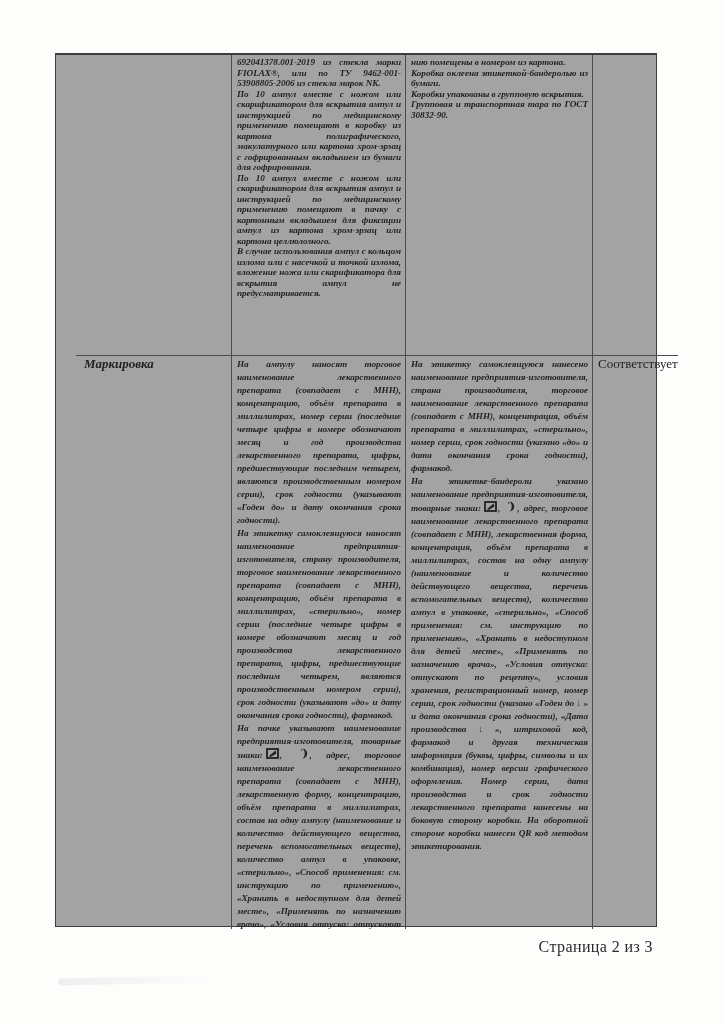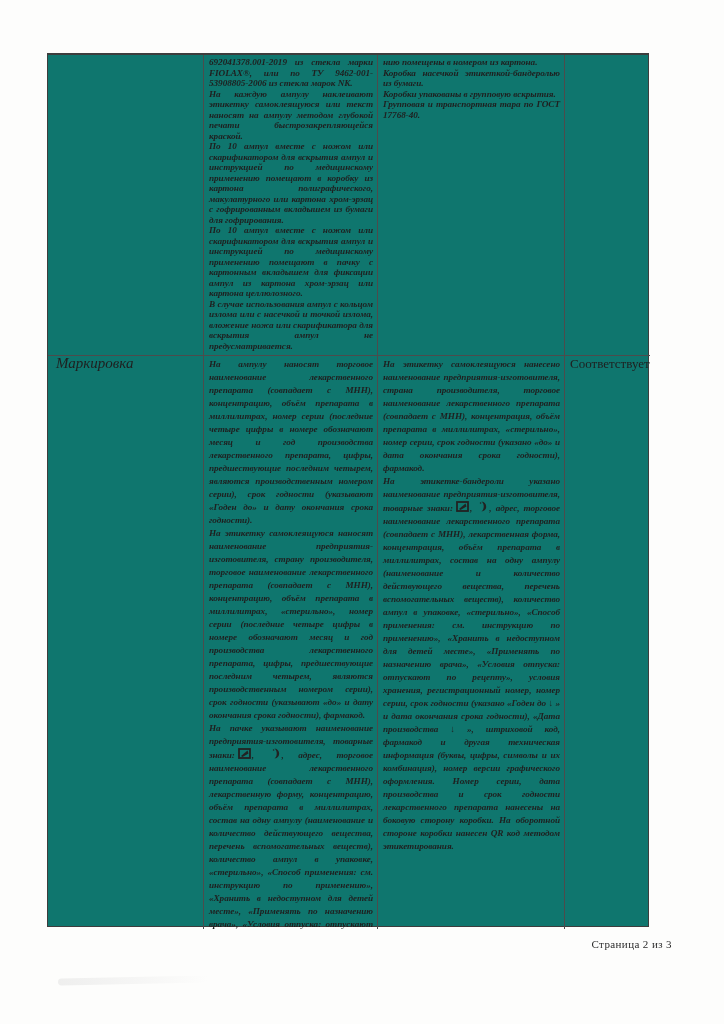--- a/index.html
+++ b/index.html
@@ -6,29 +6,30 @@
   body{background:#ffffff;}
   .page{
     position:relative;
     width:724px;height:1024px;
     background:#fdfdfc;
     font-family:"Liberation Serif", serif;
     color:#1f1f1f;
     overflow:hidden;
   }
   .doc-table{
-    position:absolute;left:47px;top:53px;
+    position:absolute;left:55px;top:53px;
     width:602px;height:874px;
     display:grid;
     grid-template-columns:156px 174px 187px 85px;
     grid-template-rows:301px 573px;
     border:1.3px solid #3d3d3d;
     border-top-width:2.2px;
     box-sizing:border-box;
-    background:#0f766e;
+    background:#a3a3a3;
+    padding-left:20px;
   }
   .cell{
     box-sizing:border-box;
     border-right:1px solid #4c4c4c;
     border-bottom:1px solid #4c4c4c;
     padding:2px 4px 0 5px;
     overflow:hidden;
   }
   .cell.col4{border-right:none;}
   .cell.row2{border-bottom:none;}
@@ -36,40 +37,40 @@
     margin:0;
     font-style:italic;
     font-weight:bold;
     font-size:9.2px;
     line-height:13px;
     text-align:justify;
     letter-spacing:-0.05px;
   }
   .row1 .para{line-height:10.5px;}
   .label-para{
-    font-style:italic;font-weight:normal;
-    font-size:15px;line-height:11px;
+    font-style:italic;font-weight:bold;
+    font-size:13px;line-height:11px;
     margin:0;padding-left:3px;text-align:left;
   }
   .conclusion-para{
     font-weight:normal;
     font-size:13px;line-height:11px;
     margin:0;text-align:right;
   }
   .tm{
     display:inline-block;
     vertical-align:-1px;
     margin:0 1px 0 3px;
     line-height:0;
   }
   .tm svg{display:inline-block;}
   .footer{
     position:absolute;
-    top:938px;right:52px;
-    font-size:11px;
+    top:938px;right:71px;
+    font-size:16px;
     font-style:normal;
     color:#2b2b2b;
     letter-spacing:0.4px;
   }
   .smudge{
     position:absolute;
     left:58px;top:977px;width:150px;height:7px;
     background:linear-gradient(90deg,#c9c9c9 0%,#e4e4e4 55%,transparent 100%);
     opacity:0.28;
     border-radius:4px;
@@ -80,32 +81,31 @@
 <body>
 
 <div class="page">
 
   <div class="doc-table">
 
     <div class="cell row1 col1"></div>
 
     <div class="cell row1 col2">
       <p class="para">692041378.001-2019 из стекла марки FIOLAX®, или по ТУ 9462-001-53908805-2006 из стекла марок NK.</p>
-      <p class="para">На каждую ампулу наклеивают этикетку самоклеящуюся или текст наносят на ампулу методом глубокой печати быстрозакрепляющейся краской.</p>
       <p class="para">По 10 ампул вместе с ножом или скарификатором для вскрытия ампул и инструкцией по медицинскому применению помещают в коробку из картона полиграфического, макулатурного или картона хром-эрзац с гофрированным вкладышем из бумаги для гофрирования.</p>
       <p class="para">По 10 ампул вместе с ножом или скарификатором для вскрытия ампул и инструкцией по медицинскому применению помещают в пачку с картонным вкладышем для фиксации ампул из картона хром-эрзац или картона целлюлозного.</p>
       <p class="para">В случае использования ампул с кольцом излома или с насечкой и точкой излома, вложение ножа или скарификатора для вскрытия ампул не предусматривается.</p>
 
     </div>
 
     <div class="cell row1 col3">
       <p class="para">нию помещены в номером из картона.</p>
-      <p class="para">Коробка насечкой этикеткой-бандеролью из бумаги.</p>
+      <p class="para">Коробка оклеена этикеткой-бандеролью из бумаги.</p>
       <p class="para">Коробки упакованы в групповую вскрытия.</p>
-      <p class="para">Групповая и транспортная тара по ГОСТ 17768-40.</p>
+      <p class="para">Групповая и транспортная тара по ГОСТ 30832-90.</p>
     </div>
 
     <div class="cell row1 col4"></div>
 
     <div class="cell row2 col1">
       <p class="label-para">Маркировка</p>
     </div>
 
     <div class="cell row2 col2">
       <p class="para">На ампулу наносят торговое наименование лекарственного препарата (совпадает с МНН), концентрацию, объём препарата в миллилитрах, номер серии (последние четыре цифры в номере обозначают месяц и год производства лекарственного препарата, цифры, предшествующие последним четырем, являются производственным номером серии), срок годности (указывают «Годен до» и дату окончания срока годности).</p>

